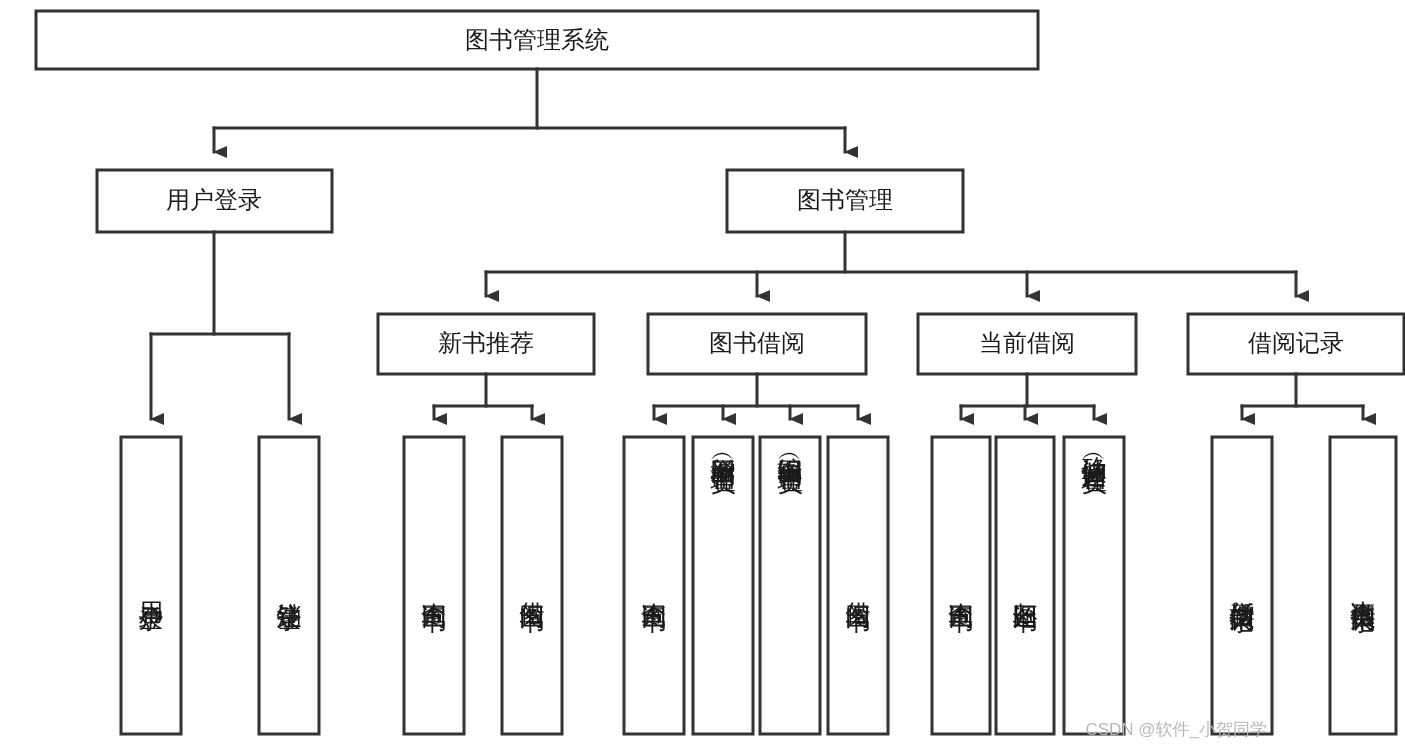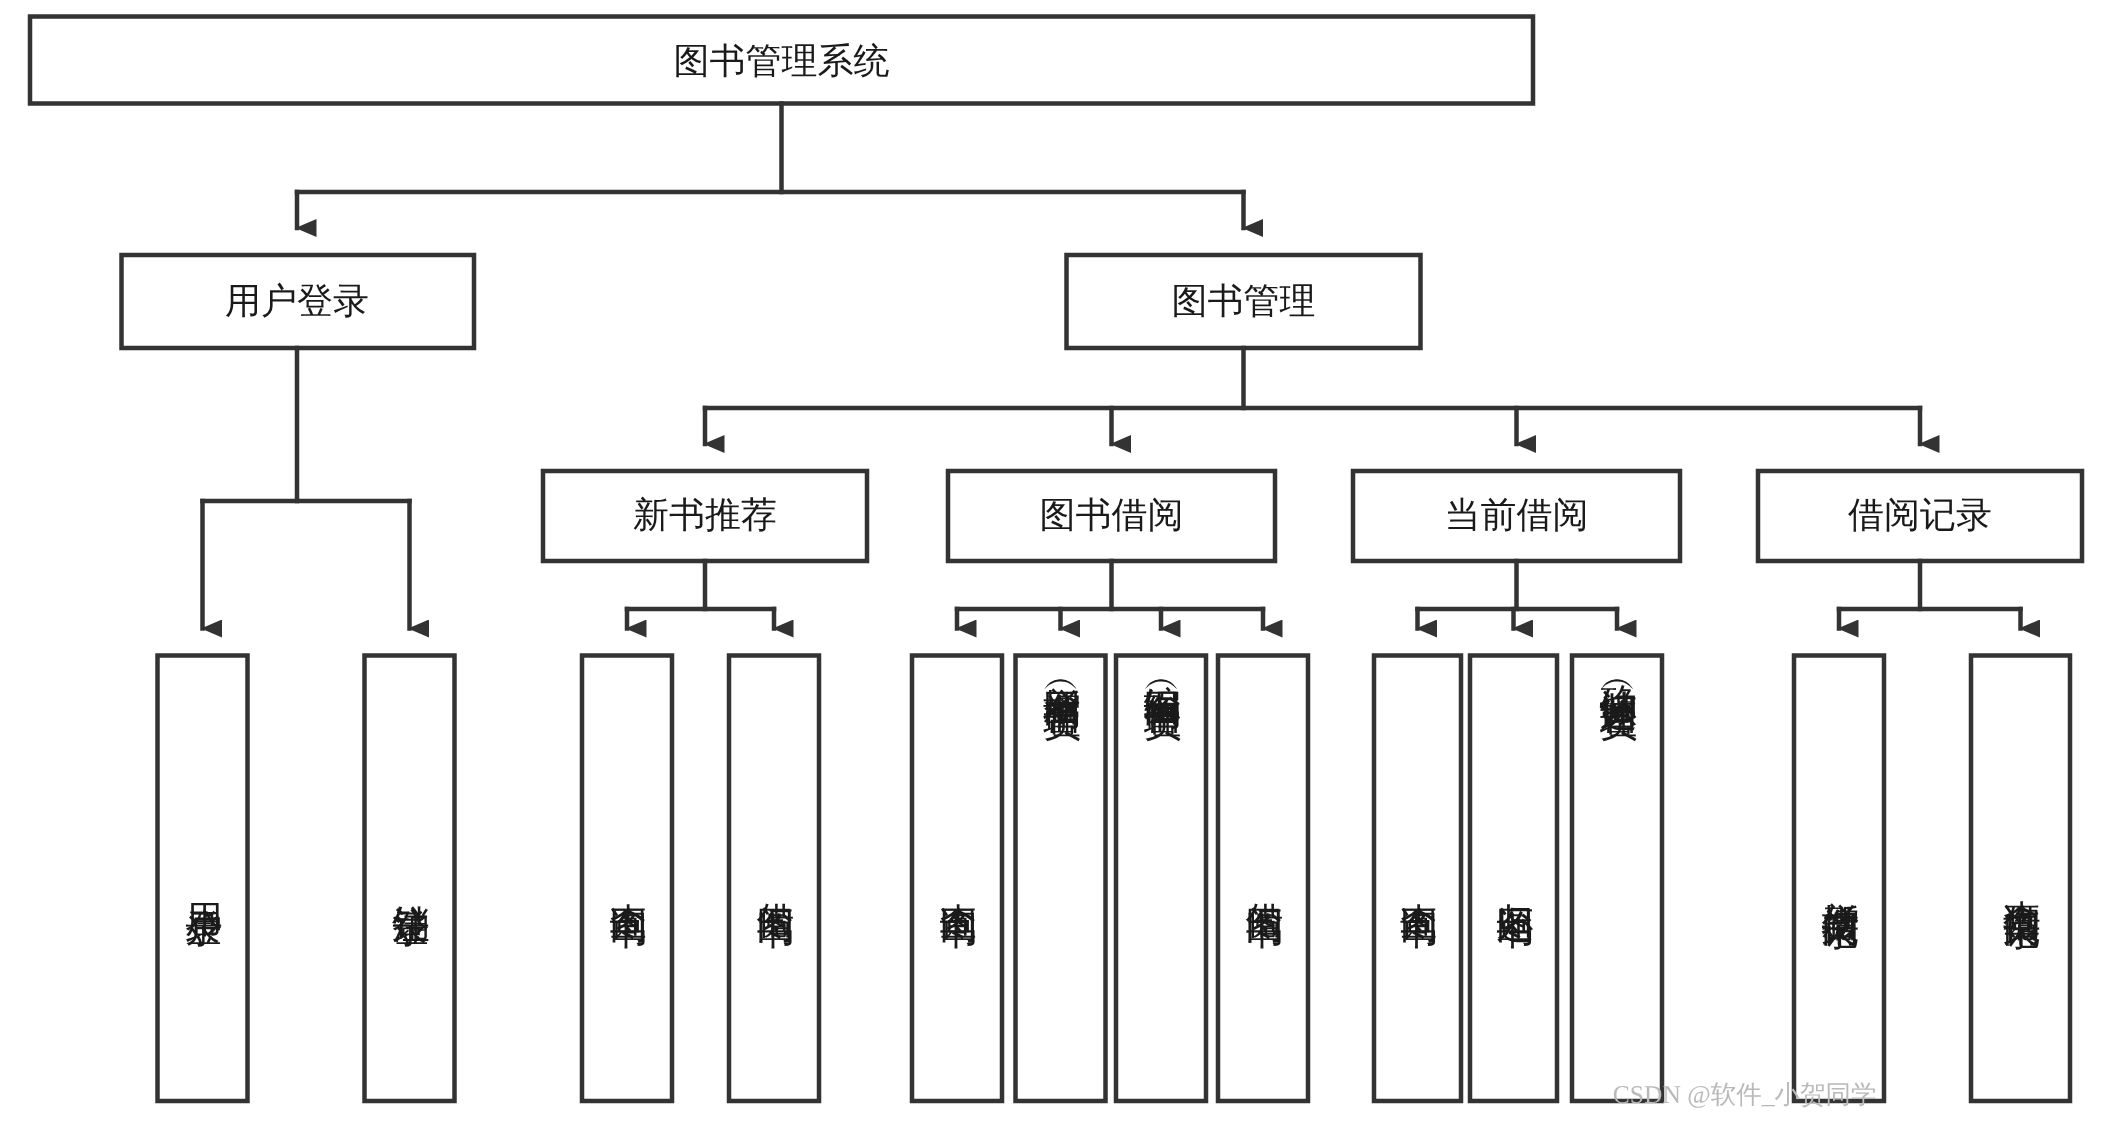--- a/index.html
+++ b/index.html
@@ -9,21 +9,21 @@
   }
   body {
     width: 1405px;
     height: 747px;
     font-family: "Liberation Sans", "DejaVu Sans", sans-serif;
     overflow: hidden;
     position: relative;
   }
   #diagram-root {
     position: absolute;
-    left: 0;
+    left: 16px;
     top: 0;
     width: 1261px;
     height: 747px;
   }
   svg.flowchart {
     display: block;
     width: 1405px;
     height: 747px;
   }
   .node-box {
@@ -63,21 +63,21 @@
     line-height: 1.08;
     color: #1a1a1a;
     letter-spacing: 2px;
     white-space: nowrap;
     text-align: center;
   }
   .watermark {
     position: absolute;
     right: 10px;
     bottom: 6px;
-    font-family: Liberation Serif, serif;
+    font-family: Liberation Sans, sans-serif;
     font-size: 17px;
     color: #b9b9b9;
     white-space: nowrap;
     margin-left: 40px;
   }
 </style>
 </head>
 <body>
 
 <div id="diagram-root">

